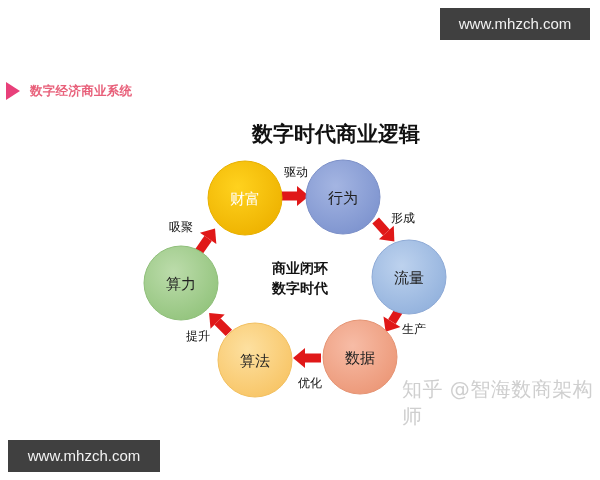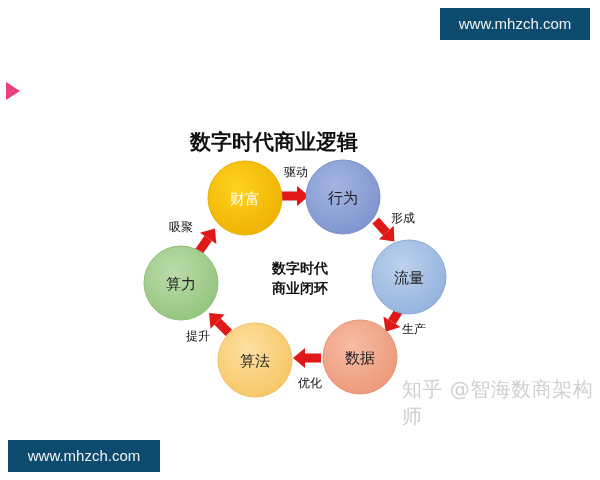--- a/index.html
+++ b/index.html
@@ -1,39 +1,40 @@
 <!DOCTYPE html>
 <html><head>
   <meta charset="utf-8">
   <style>
     html, body { margin:0; padding:0; }
     body { width:600px; height:480px; background:#ffffff; position:relative; overflow:hidden;
       font-family:"DejaVu Sans", sans-serif; }
-    .wm-badge { position:absolute; background:#0c4a6e; color:#f2f2f2;
+    .wm-badge { position:absolute; background:#404040; color:#f2f2f2;
       font-family:"Liberation Sans", sans-serif; font-size:15px; line-height:32px; text-align:center; }
     #wm-top { left:440px; top:8px; width:150px; height:32px; }
     #wm-bottom { left:8px; top:440px; width:152px; height:32px; }
     #section-header { position:absolute; left:6px; top:80px; height:22px; display:flex; align-items:center; }
     #section-header .tri { width:0; height:0; border-top:9px solid transparent; border-bottom:9px solid transparent;
       border-left:14px solid #e8407a; margin-right:10px; }
     #section-header .txt { color:#e8607a; font-weight:bold; font-size:12.5px; letter-spacing:0.3px; }
-    #diagram-title { position:absolute; left:190px; top:128px; width:230px; text-align:left;
+    #diagram-title { position:absolute; left:190px; top:120px; width:230px; text-align:right;
       font-size:21px; font-weight:bold; color:#111;font-family:Liberation Serif, serif; }
     #diagram { position:absolute; left:0; top:0; width:600px; height:480px; }
     #center-label { position:absolute; left:255px; top:258px; width:90px; text-align:center;
       font-size:14px; font-weight:bold; line-height:20px; color:#111; }
     #watermark-zhihu { position:absolute; left:402px; top:376px; font-size:20px; color:#cfcfcf; letter-spacing:0.5px; }
   </style>
 </head>
 <body>
 
 <div id="wm-top" class="wm-badge">www.mhzch.com</div>
 
 <div id="section-header">
   <span class="tri"></span>
+  <span class="txt">数字经济商业系统</span>
 </div>
 
 <div id="diagram-title">数字时代商业逻辑</div>
 
 <svg id="diagram" viewBox="0 0 600 480" xmlns="http://www.w3.org/2000/svg">
   <defs>
     <radialGradient id="g-wealth" cx="40%" cy="35%" r="70%">
         <stop offset="0%" stop-color="#ffd21e"></stop>
         <stop offset="100%" stop-color="#eeb200"></stop>
       </radialGradient>
@@ -111,19 +112,19 @@
 
   <text x="296" y="176" text-anchor="middle" font-size="12" fill="#111" font-family="DejaVu Sans, sans-serif">驱动</text>
   <text x="403" y="222" text-anchor="middle" font-size="12" fill="#111" font-family="DejaVu Sans, sans-serif">形成</text>
   <text x="414" y="333" text-anchor="middle" font-size="12" fill="#111" font-family="DejaVu Sans, sans-serif">生产</text>
   <text x="310" y="387" text-anchor="middle" font-size="12" fill="#111" font-family="DejaVu Sans, sans-serif">优化</text>
   <text x="198" y="340" text-anchor="middle" font-size="12" fill="#111" font-family="DejaVu Sans, sans-serif">提升</text>
   <text x="181" y="231" text-anchor="middle" font-size="12" fill="#111" font-family="DejaVu Sans, sans-serif">吸聚</text>
 </svg>
 
 <div id="center-label">
+  <div>商业闭环</div>
   <div>数字时代</div>
-  <div>商业闭环</div>
 </div>
 
 <div id="watermark-zhihu">知乎 @智海数商架构师</div>
 
 <div id="wm-bottom" class="wm-badge">www.mhzch.com</div>
 
 </body></html>

